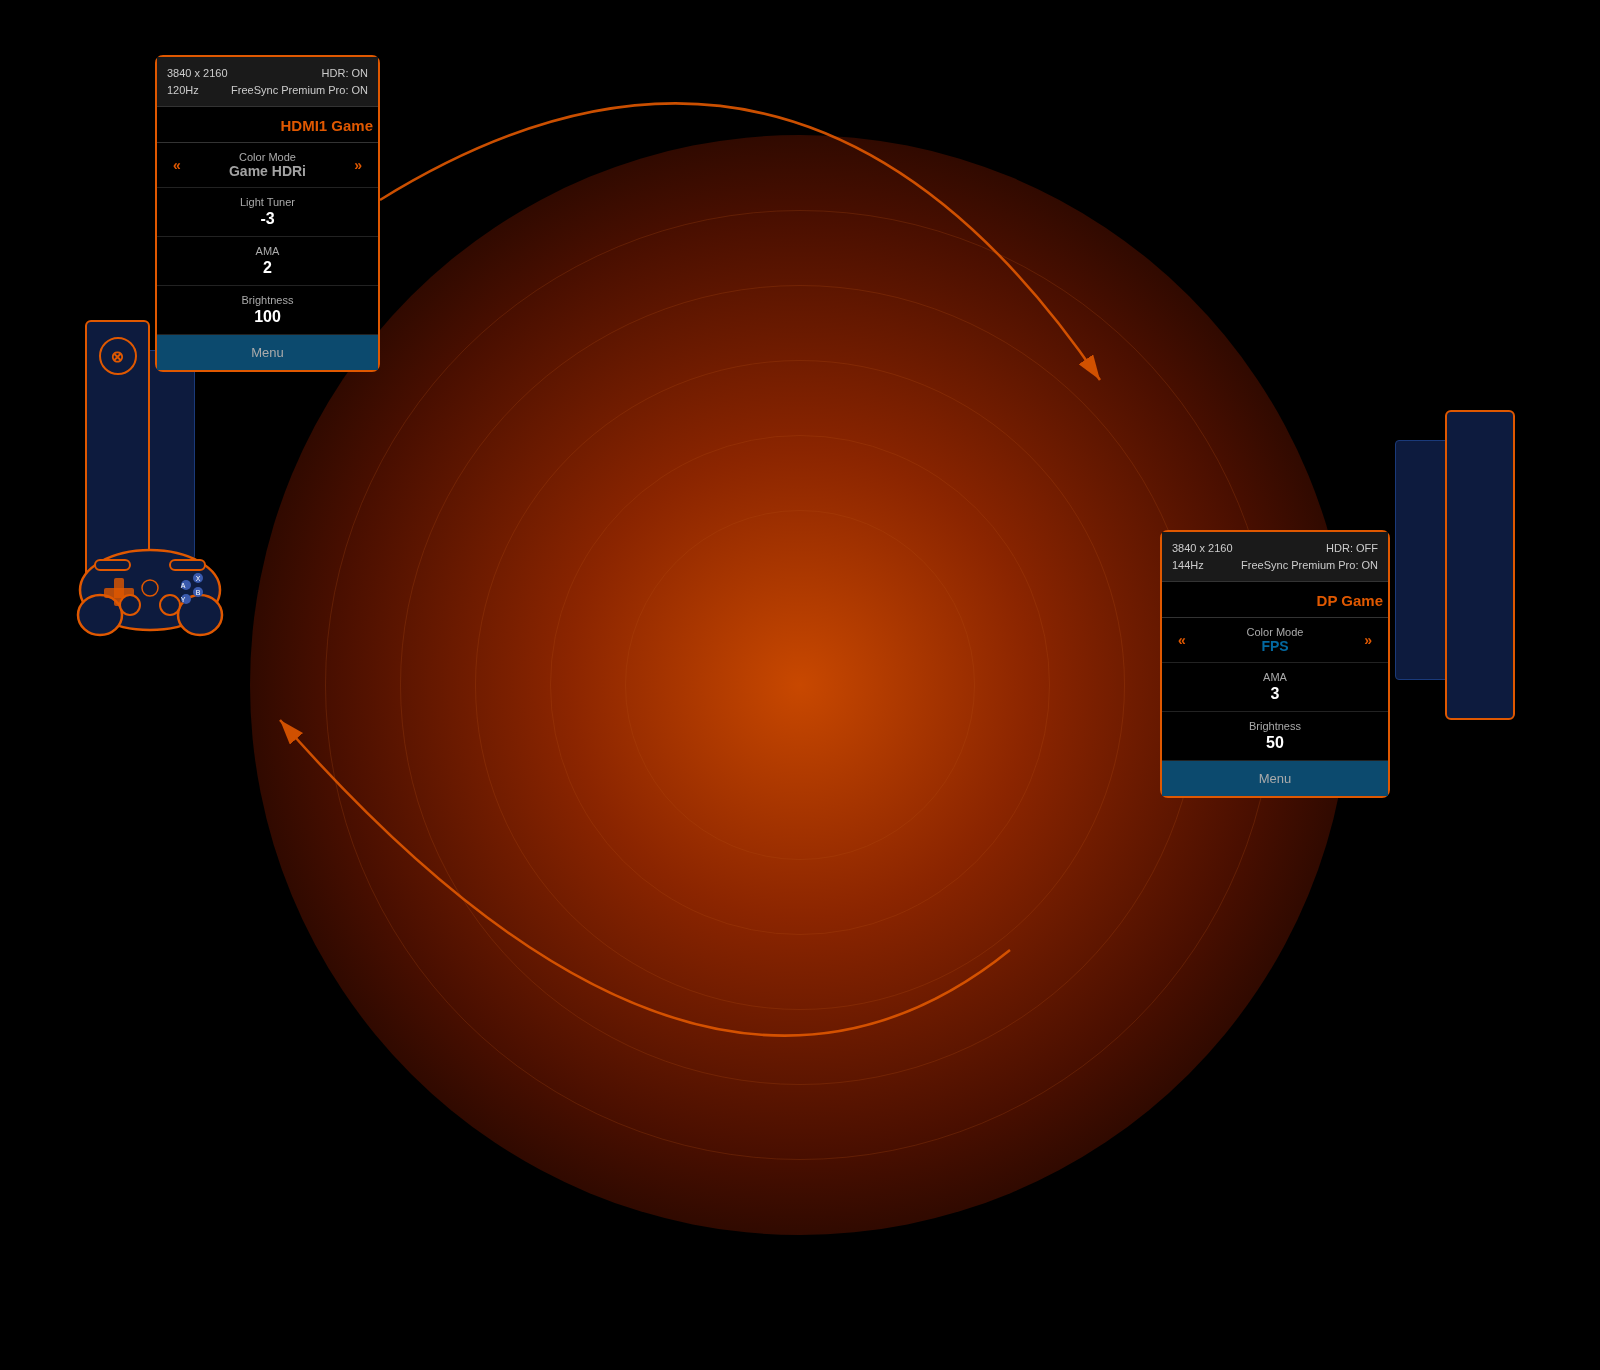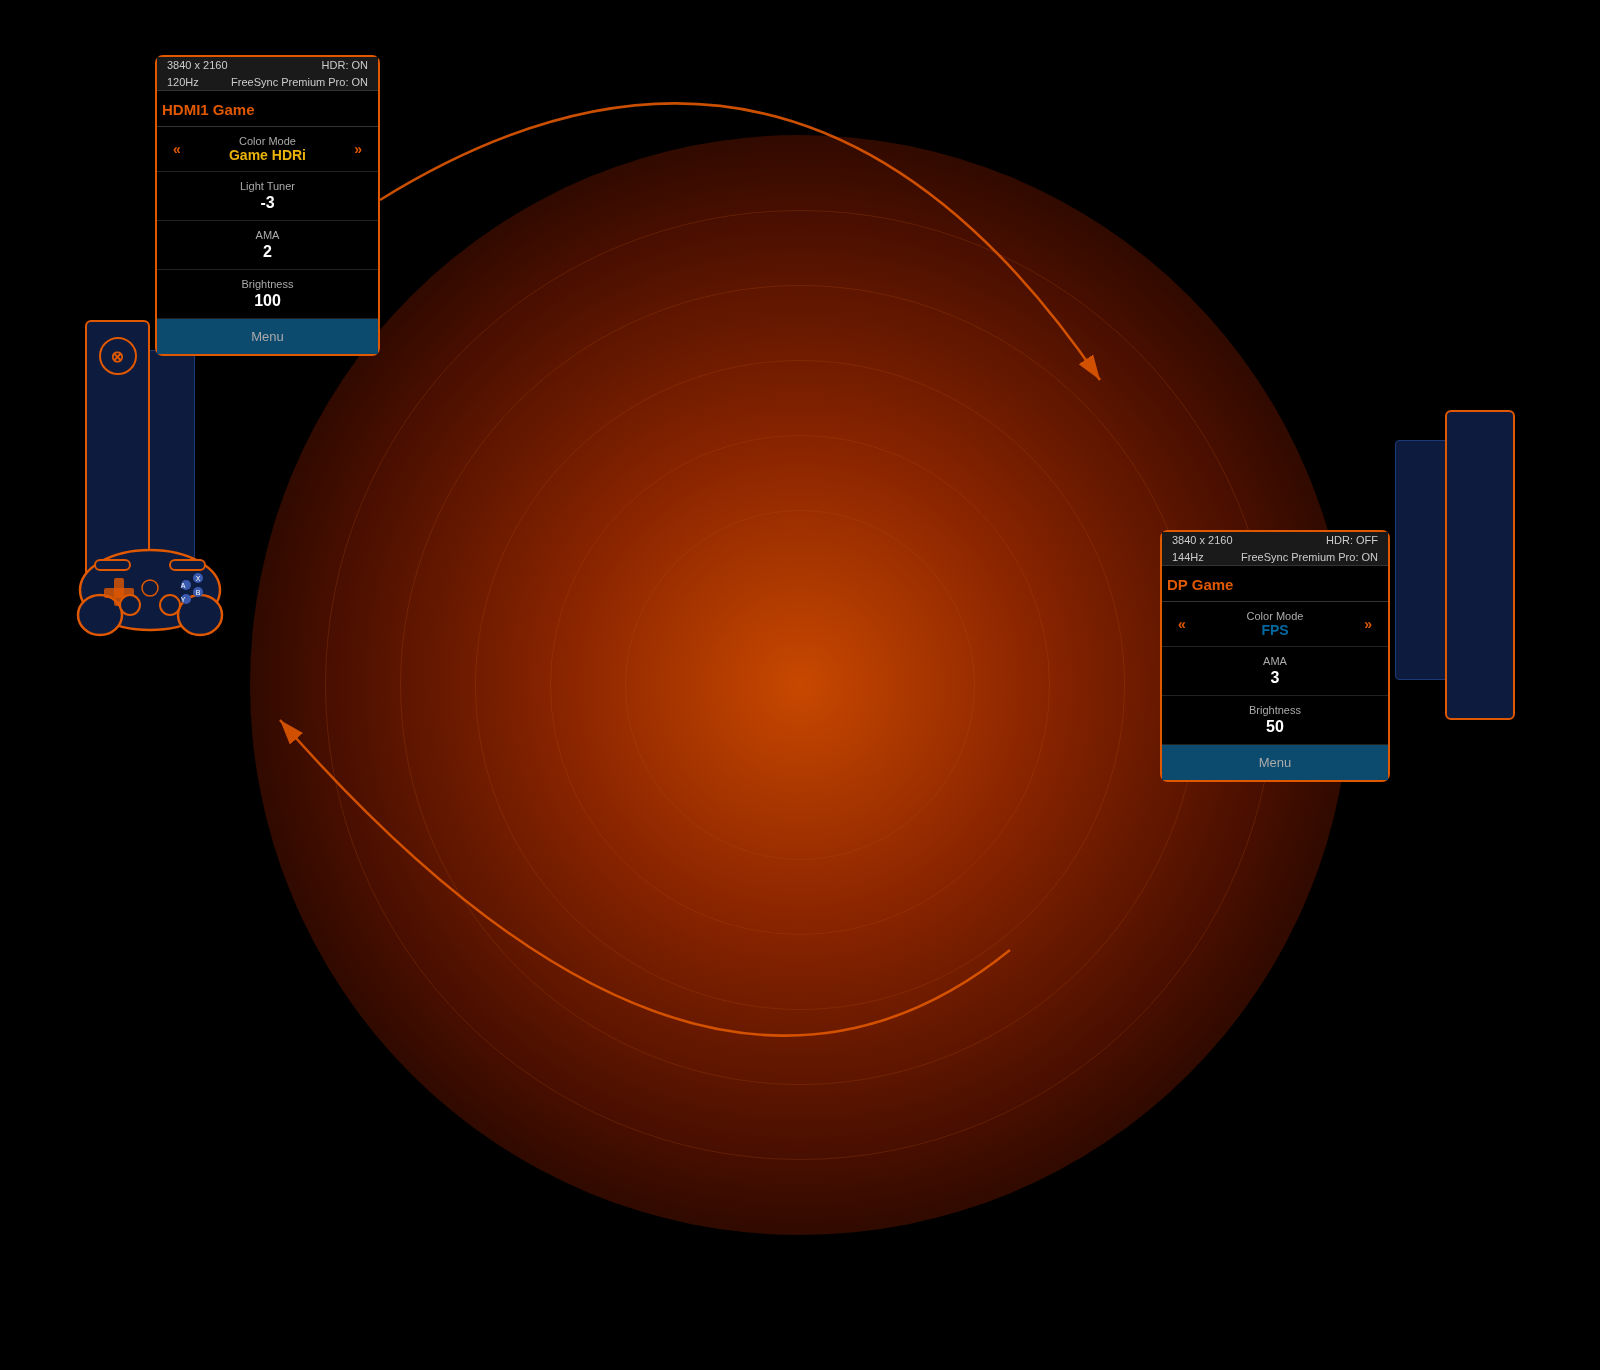--- a/index.html
+++ b/index.html
@@ -82,36 +82,36 @@
       top: -2px;
       left: -2px;
       right: -2px;
       bottom: -2px;
       border-radius: 8px;
       pointer-events: none;
     }
 
     .osd-top-bar {
       background: #1a1a1a;
-      padding: 0 10px;
+      padding: 8px 10px;
       font-size: 11px;
       color: #ccc;
       line-height: 1.5;
       display: flex;
       flex-direction: column;
       border-bottom: 1px solid #333;
     }
 
     .osd-top-bar .row {
       display: flex;
       justify-content: space-between;
     }
 
     .osd-title {
-      text-align: left;
+      text-align: right;
       color: #e05800;
       font-size: 15px;
       font-weight: bold;
       padding: 10px 5px 8px;
       border-bottom: 1px solid #333;
     }
 
     .osd-row {
       text-align: center;
       padding: 8px 26px;
@@ -227,21 +227,21 @@
         <span>FreeSync Premium Pro: ON</span>
       </div>
     </div>
 
     <div class="osd-title">HDMI1 Game</div>
 
     <div style="position:relative;padding:8px 10px;border-bottom:1px solid #222;display:flex;align-items:center;justify-content:space-between;">
       <span class="arrow-btn">«</span>
       <div style="text-align:center;">
         <div style="font-size:11px;color:#aaa;">Color Mode</div>
-        <div style="font-size:14px;color:#eab308;font-weight:bold;">Game HDRi</div>
+        <div style="font-size:14px;color:#a3a3a3;font-weight:bold;">Game HDRi</div>
       </div>
       <span class="arrow-btn">»</span>
     </div>
 
     <div class="osd-row">
       <div class="label">Light Tuner</div>
       <div class="value">-3</div>
     </div>
 
     <div class="osd-row">

